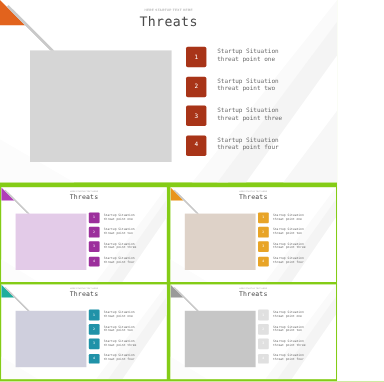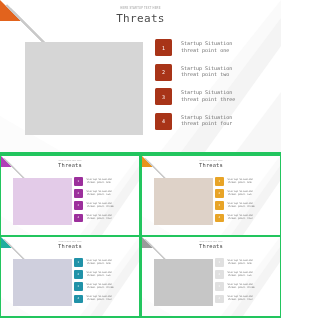--- a/index.html
+++ b/index.html
@@ -2,21 +2,21 @@
 <html><head>
 <meta charset="utf-8">
 <style>
   * { box-sizing: border-box; margin: 0; padding: 0; }
   html, body {
     width: 281px; height: 318px;
     background: #ffffff;
     font-family: "Liberation Sans", sans-serif;
     overflow: hidden;
   }
-  .page { position: relative; width: 281px; height: 318px; background: #22c55e; padding-left: 15px; }
+  .page { position: relative; width: 281px; height: 318px; background: #84cc16; padding-left: 15px; }
 
   
   .slide { position: absolute; background: #ffffff; overflow: hidden; }
 
   .corner { position: absolute; left: 0; top: 0; overflow: hidden; pointer-events: none; }
   .corner .tri {
     position: absolute; left: 0; top: 0;
     width: 0; height: 0;
     border-style: solid;
     border-color: transparent;

